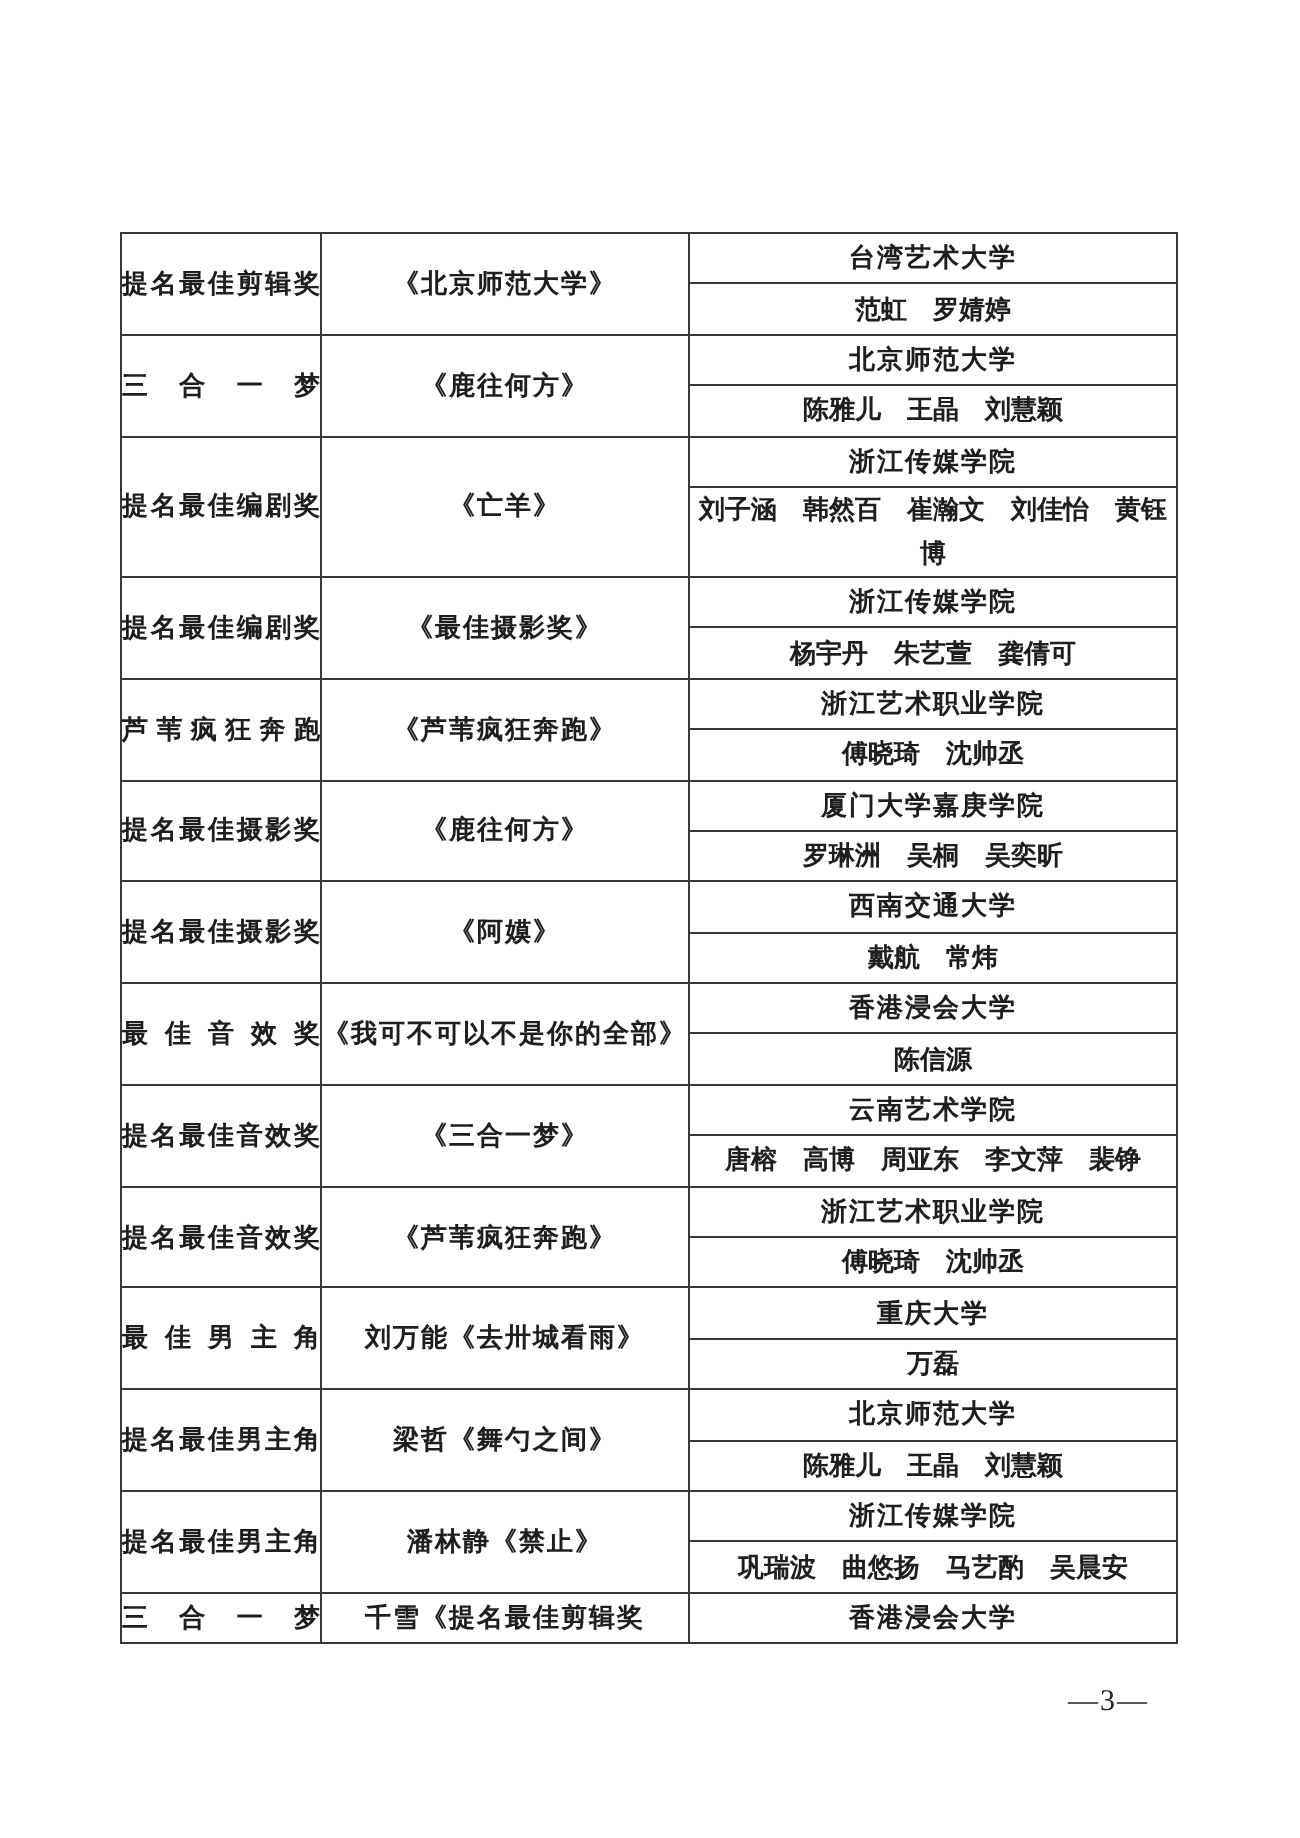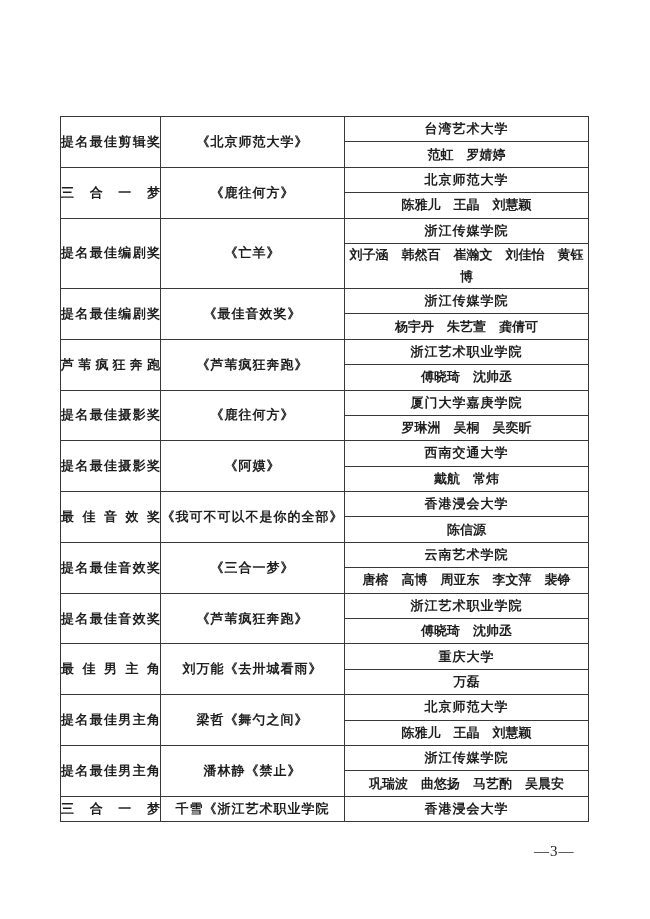--- a/index.html
+++ b/index.html
@@ -65,21 +65,21 @@
         <td class="c-award" rowspan="2">提名最佳编剧奖</td>
         <td class="c-title" rowspan="2">《亡羊》</td>
         <td class="c-school">浙江传媒学院</td>
       </tr>
       <tr>
         <td class="c-names wrap">刘子涵　韩然百　崔瀚文　刘佳怡　黄钰博</td>
       </tr>
 
       <tr>
         <td class="c-award" rowspan="2">提名最佳编剧奖</td>
-        <td class="c-title" rowspan="2">《最佳音效奖》</td>
+        <td class="c-title" rowspan="2">《最佳摄影奖》</td>
         <td class="c-school">浙江传媒学院</td>
       </tr>
       <tr>
         <td class="c-names">杨宇丹　朱艺萱　龚倩可</td>
       </tr>
 
       <tr>
         <td class="c-award" rowspan="2">芦苇疯狂奔跑</td>
         <td class="c-title" rowspan="2">《芦苇疯狂奔跑》</td>
         <td class="c-school">浙江艺术职业学院</td>
@@ -155,20 +155,20 @@
         <td class="c-award" rowspan="2">提名最佳男主角</td>
         <td class="c-title" rowspan="2">潘林静《禁止》</td>
         <td class="c-school">浙江传媒学院</td>
       </tr>
       <tr>
         <td class="c-names">巩瑞波　曲悠扬　马艺酌　吴晨安</td>
       </tr>
 
       <tr>
         <td class="c-award">三合一梦</td>
-        <td class="c-title">千雪《浙江艺术职业学院</td>
+        <td class="c-title">千雪《提名最佳剪辑奖</td>
         <td class="c-school">香港浸会大学</td>
       </tr>
     </tbody>
   </table>
 
   <div class="pageno">—3—</div>
 </div>
 
 </body></html>

